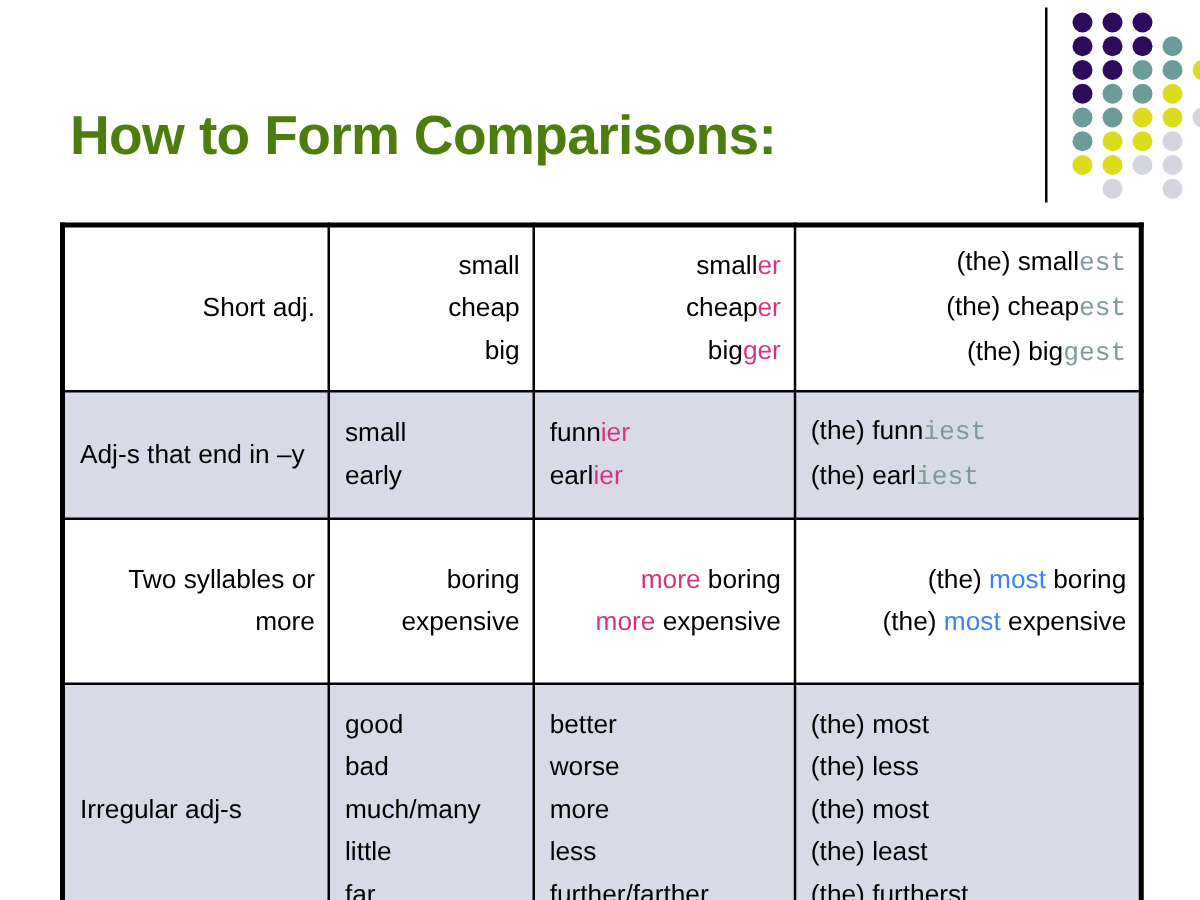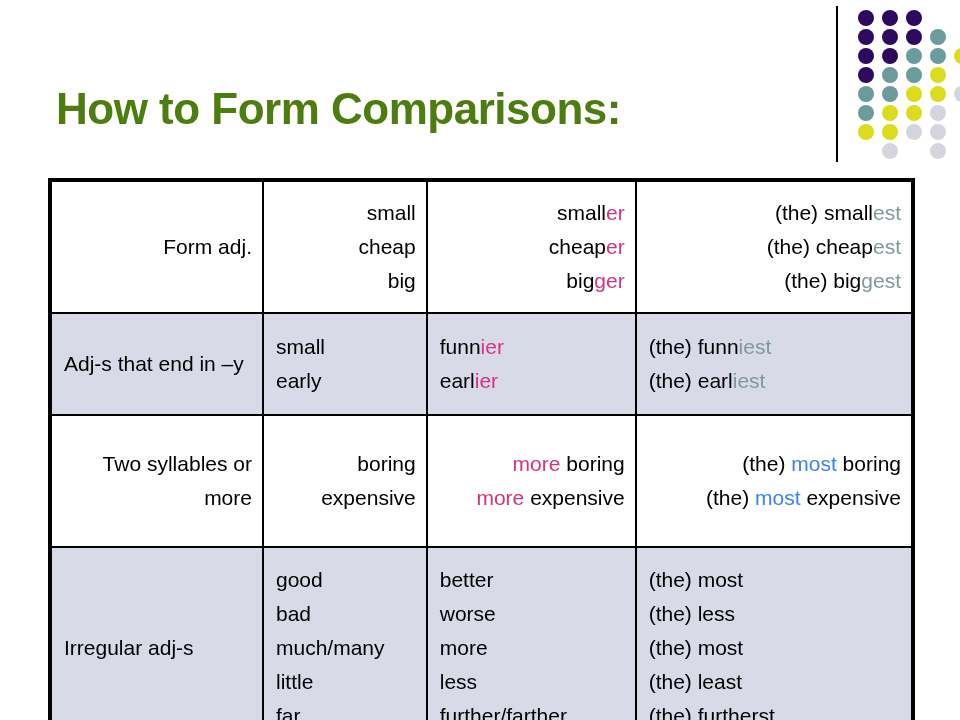--- a/index.html
+++ b/index.html
@@ -82,21 +82,21 @@
 
   .rule-label {
     font-size: 23px;
     line-height: 1.35;
   }
   .word-line { white-space: nowrap; }
 
   
   .suffix-pink { color: #d63384; }
   .word-pink   { color: #d0357f; }
-  .suffix-teal { color: #7f9a9a; }
+  .suffix-teal { color: #7f9a9a; font-family: Liberation Mono, monospace; }
   .the-teal    { color: #000000; }
   .most-teal   { color: #3b82f6; }
   .irregular   { color: #3b0a63; }
 
   .row-tall td { height: 118px; }
   .row-mid  td { height: 88px; }
   .row-big  td { height: 188px; }
 </style>
 </head>
 <body>
@@ -142,21 +142,21 @@
   <colgroup>
     <col class="col-rule">
     <col class="col-base">
     <col class="col-comp">
     <col class="col-super">
   </colgroup>
   <tbody>
 
     <tr class="plain row-tall">
       <td class="rule-label">
-        <span>Form adj.</span>
+        <span>Short adj.</span>
       </td>
       <td>
         <div class="word-line">small</div>
         <div class="word-line">cheap</div>
         <div class="word-line">big</div>
       </td>
       <td>
         <div class="word-line"><span>small</span><span class="suffix-pink">er</span></div>
         <div class="word-line"><span>cheap</span><span class="suffix-pink">er</span></div>
         <div class="word-line"><span>big</span><span class="suffix-pink">ger</span></div>

